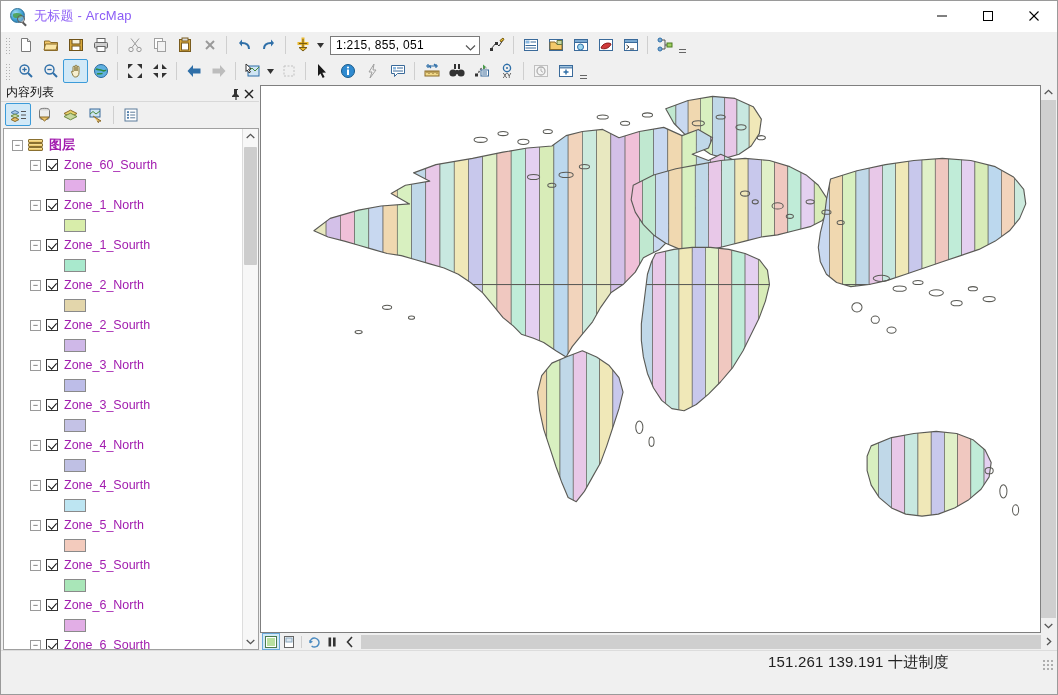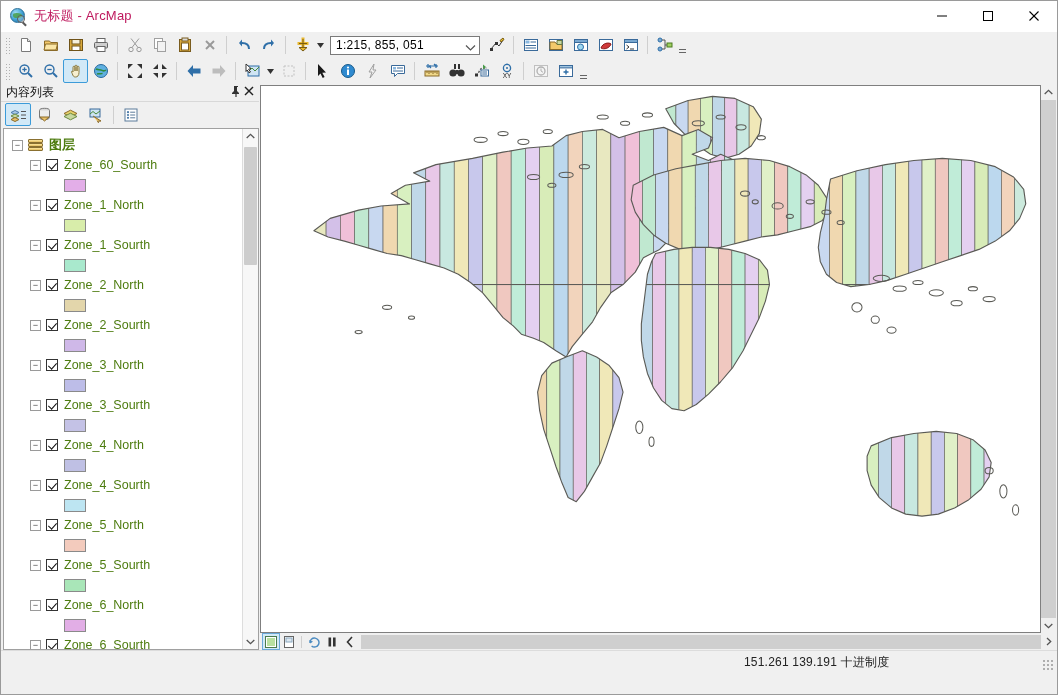--- a/index.html
+++ b/index.html
@@ -18,21 +18,21 @@
   .appicon{width:17px;height:17px;margin-left:9px;margin-right:7px;position:relative;flex:none;}
   .appicon .globe{position:absolute;left:0;top:0;width:15px;height:15px;border-radius:50%;
        background:radial-gradient(circle at 35% 30%,#9fdcf6 0%,#3f9fd2 55%,#1f6fa8 100%);
        border:1px solid #2b6f98;box-sizing:border-box;}
   .appicon .globe:after{content:"";position:absolute;left:2px;top:4px;width:9px;height:5px;
        background:#4a9f4a;border-radius:40% 60% 50% 50%;opacity:.85;}
   .appicon .mag{position:absolute;left:7px;top:7px;width:8px;height:8px;border:1.6px solid #5a5a5a;
        border-radius:50%;box-sizing:border-box;background:rgba(255,255,255,.25);}
   .appicon .mag:after{content:"";position:absolute;right:-3px;bottom:-3px;width:5px;height:1.6px;
        background:#5a5a5a;transform:rotate(45deg);}
-  .title-text{font-size:13px;color:#be185d;letter-spacing:.2px;}
+  .title-text{font-size:13px;color:#8b5cf6;letter-spacing:.2px;}
   .wbtns{position:absolute;right:0;top:0;height:30px;display:flex;}
   .wbtn{width:46px;height:30px;display:flex;align-items:center;justify-content:center;
         background:#fff;border:none;cursor:default;}
   .wbtn svg{display:block;}
 
   
   .menubar{height:24px;background:#f0f0f0;display:flex;align-items:center;padding-left:7px;}
   .menu-item{padding:3px 9px;font-size:12.5px;color:#111;cursor:default;white-space:nowrap;}
 
   
@@ -51,39 +51,39 @@
   .dd-arrow{width:11px;height:22px;display:flex;align-items:center;justify-content:center;flex:none;cursor:default;}
   .ovf{width:11px;height:22px;display:flex;flex-direction:column;align-items:center;
        justify-content:flex-end;padding-bottom:2px;flex:none;}
   .ovf i{display:block;width:7px;height:1px;background:#666;margin-bottom:2px;}
 
   
   .body{display:flex;height:566px;background:#f0f0f0;}
 
   
   .toc{width:258px;display:flex;flex-direction:column;flex:none;box-sizing:border-box;}
-  .toc-title{height:17px;display:flex;align-items:flex-start;background:#f0f0f0;
+  .toc-title{height:17px;display:flex;align-items:flex-end;background:#f0f0f0;
              border-bottom:1px solid #d8d8d8;padding:0 4px 0 5px;}
   .toc-title .t{font-size:12px;flex:1;color:#111;}
   .toc-ic{width:13px;height:14px;display:flex;align-items:center;justify-content:center;cursor:default;}
   .toc-tools{height:25px;display:flex;align-items:center;padding-left:4px;background:#f0f0f0;}
   .toc-tools .tbtn{width:24px;height:21px;}
   .toc-list{flex:1;background:#fff;border:1px solid #a0a0a0;margin:1px 0 0 2px;
             display:flex;overflow:hidden;box-sizing:border-box;position:relative;}
   .tree{flex:1;padding:6px 0 0 0;overflow:hidden;}
   .trow{display:flex;align-items:center;height:20px;padding-left:8px;}
   .trow .exp{width:11px;height:11px;border:1px solid #9a9a9a;background:#fff;
        display:flex;align-items:center;justify-content:center;margin-right:5px;flex:none;
        font-size:9px;line-height:1;color:#444;cursor:default;box-sizing:border-box;}
   .trow.root .exp{margin-left:0;}
   .trow .cb{width:12px;height:12px;border:1px solid #333;background:#fff;margin-right:6px;flex:none;
        position:relative;box-sizing:border-box;cursor:default;}
   .trow .cb:after{content:"";position:absolute;left:3px;top:1px;width:4px;height:7px;
        border:solid #111;border-width:0 1.6px 1.6px 0;transform:rotate(42deg);}
-  .trow .lbl{font-size:12.5px;color:#4d7c0f;white-space:nowrap;}
+  .trow .lbl{font-size:12.5px;color:#a21caf;white-space:nowrap;}
   .trow.root .lbl{font-weight:bold;font-size:13px;}
   .stack{width:16px;height:13px;margin-right:5px;position:relative;flex:none;}
   .stack i{position:absolute;left:0;width:15px;height:4px;border:1px solid #8a7030;
      background:linear-gradient(#fbe6a0,#e6c060);box-sizing:border-box;border-radius:1px;}
   .stack i:nth-child(1){top:0;}
   .stack i:nth-child(2){top:4px;}
   .stack i:nth-child(3){top:8px;}
   .swrow{height:20px;padding-left:60px;display:flex;align-items:center;}
   .sw{width:22px;height:13px;border:1px solid #8a8a8a;box-sizing:border-box;}
   .vsb{width:15px;background:#f7f7f7;border-left:1px solid #ddd;position:relative;flex:none;}
@@ -102,21 +102,21 @@
   .maptools{height:17px;display:flex;align-items:center;background:#f0f0f0;padding-left:2px;}
   .mtb{width:16px;height:15px;display:flex;align-items:center;justify-content:center;
        border:1px solid transparent;flex:none;cursor:default;}
   .mtb.on{border-color:#6aa9d8;background:#d2e9f7;}
   .hsb{flex:1;height:14px;background:#cfcfcf;margin-left:2px;margin-right:0;cursor:default;}
   .hsb-ar{width:15px;height:14px;display:flex;align-items:center;justify-content:center;background:#f0f0f0;flex:none;cursor:default;}
 
   
   .status{height:22px;background:#f0f0f0;display:flex;align-items:center;
           border-top:1px solid #dcdcdc;position:relative;}
-  .status .coords{position:absolute;left:743px;font-size:12px;color:#222;letter-spacing:.2px;}
+  .status .coords{position:absolute;left:767px;font-size:15px;color:#222;letter-spacing:.2px;}
   .grip-br{position:absolute;right:3px;bottom:2px;width:12px;height:12px;
      background-image:radial-gradient(#aeaeae 1px,transparent 1px);background-size:4px 4px;}
   .ic{display:block;}
 </style>
 </head>
 <body>
 
 <div class="app">
 
   <div class="titlebar">

